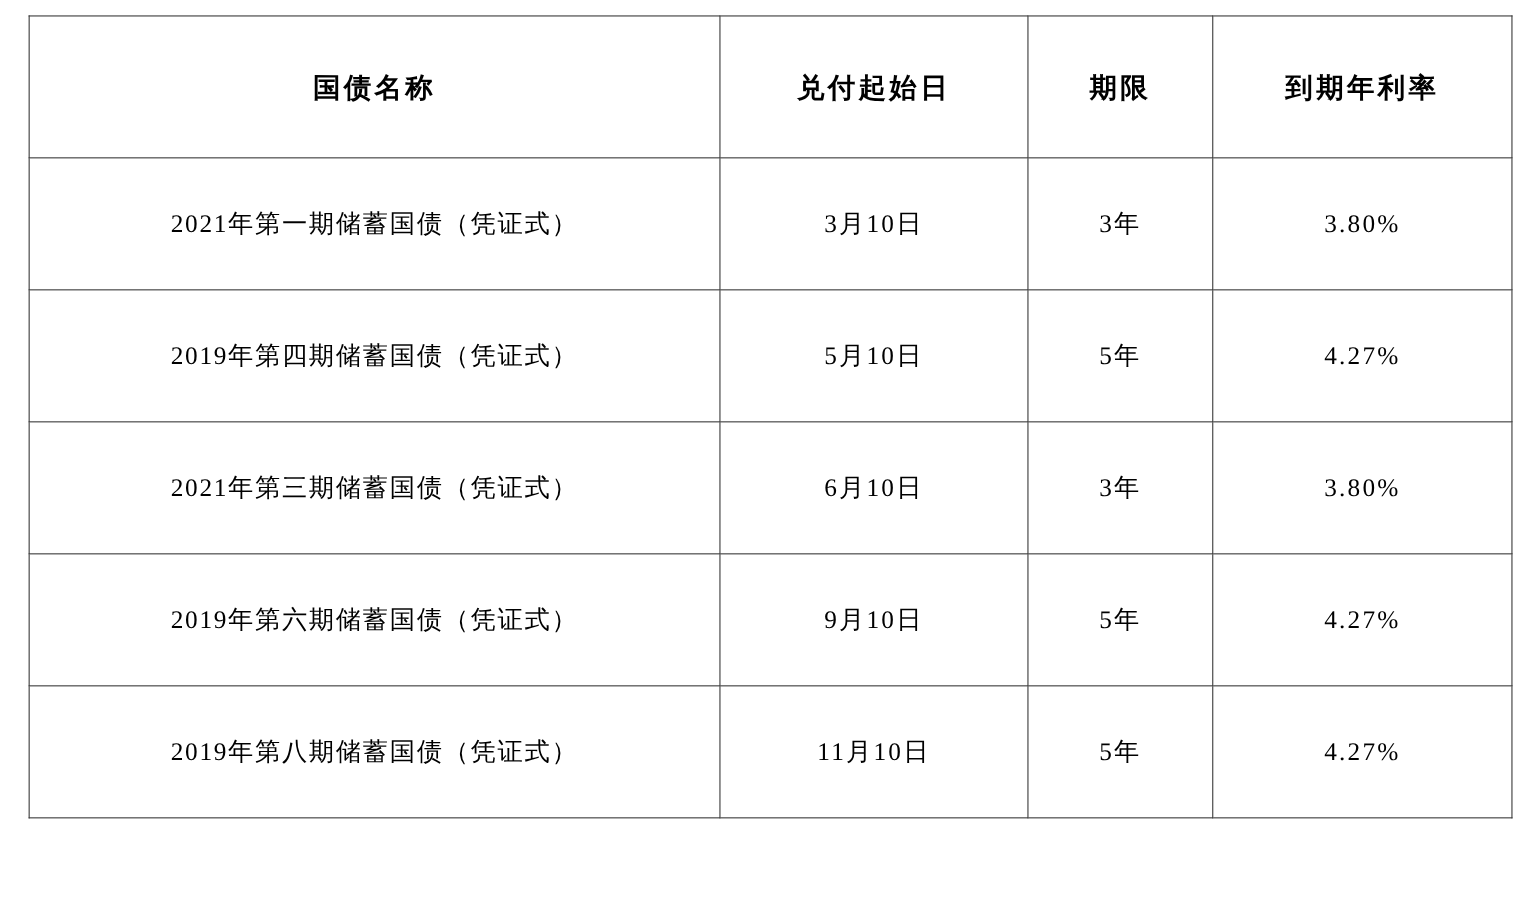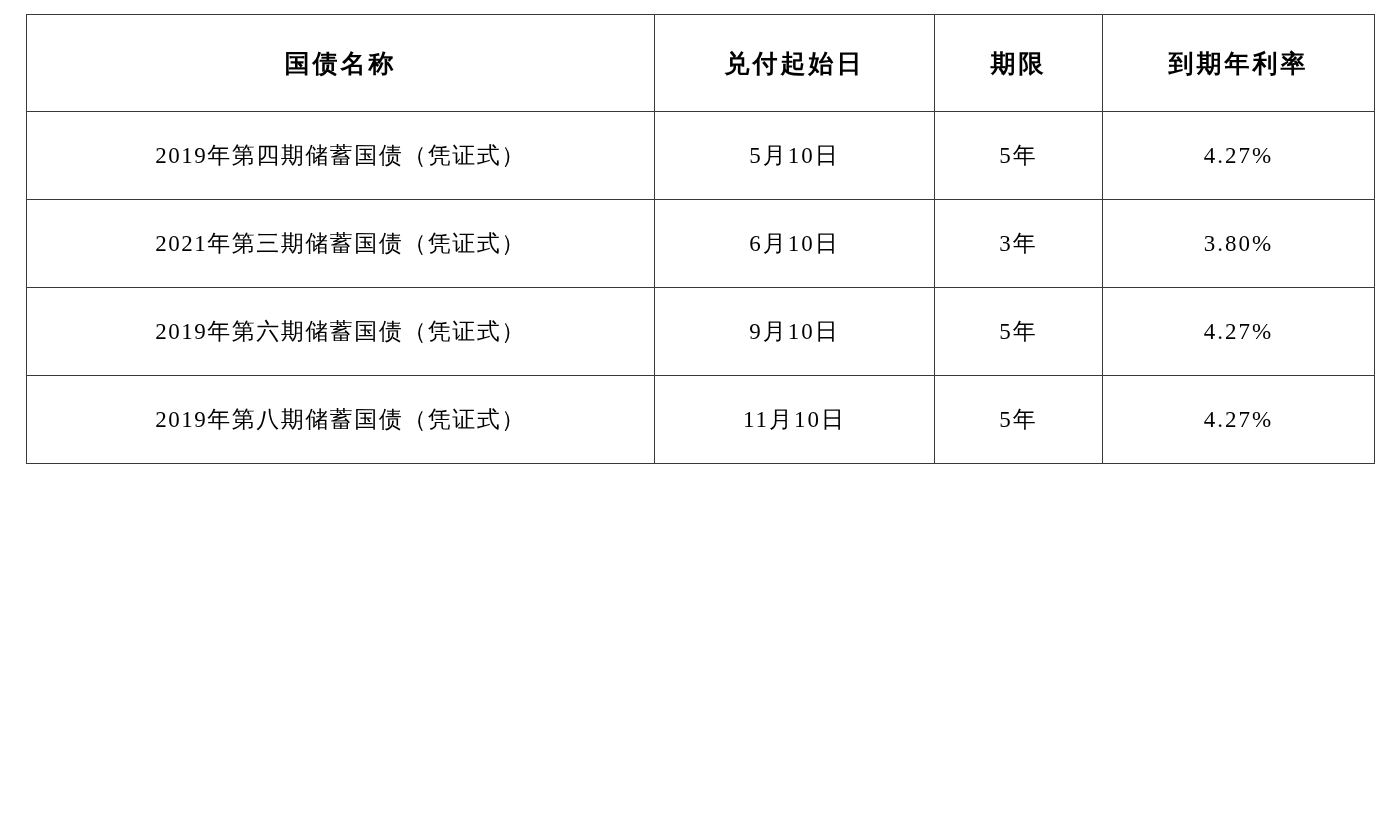--- a/index.html
+++ b/index.html
@@ -36,21 +36,21 @@
   table.bond-table col.c-date  { width: 280px; }
   table.bond-table col.c-term  { width: 168px; }
   table.bond-table col.c-rate  { width: 272px; }
 
   table.bond-table th,
   table.bond-table td {
     border: 1px solid #3a3a3a;
     text-align: center;
     vertical-align: middle;
     font-weight: normal;
-    padding: 0 6px;
+    padding: 16px 6px;
     letter-spacing: 1px;
   }
   table.bond-table thead th {
     height: 96px;
     font-size: 25px;
     font-weight: bold;
     letter-spacing: 3px;
   }
   table.bond-table tbody td {
     height: 87px;
@@ -80,20 +80,26 @@
       <thead>
         <tr>
           <th>国债名称</th>
           <th>兑付起始日</th>
           <th>期限</th>
           <th>到期年利率</th>
         </tr>
       </thead>
       <tbody>
         <tr>
+          <td class="cell-name">2021年第一期储蓄国债（凭证式）</td>
+          <td class="cell-date">3月10日</td>
+          <td class="cell-term">3年</td>
+          <td class="cell-rate">3.80%</td>
+        </tr>
+        <tr>
           <td class="cell-name">2019年第四期储蓄国债（凭证式）</td>
           <td class="cell-date">5月10日</td>
           <td class="cell-term">5年</td>
           <td class="cell-rate">4.27%</td>
         </tr>
         <tr>
           <td class="cell-name">2021年第三期储蓄国债（凭证式）</td>
           <td class="cell-date">6月10日</td>
           <td class="cell-term">3年</td>
           <td class="cell-rate">3.80%</td>

